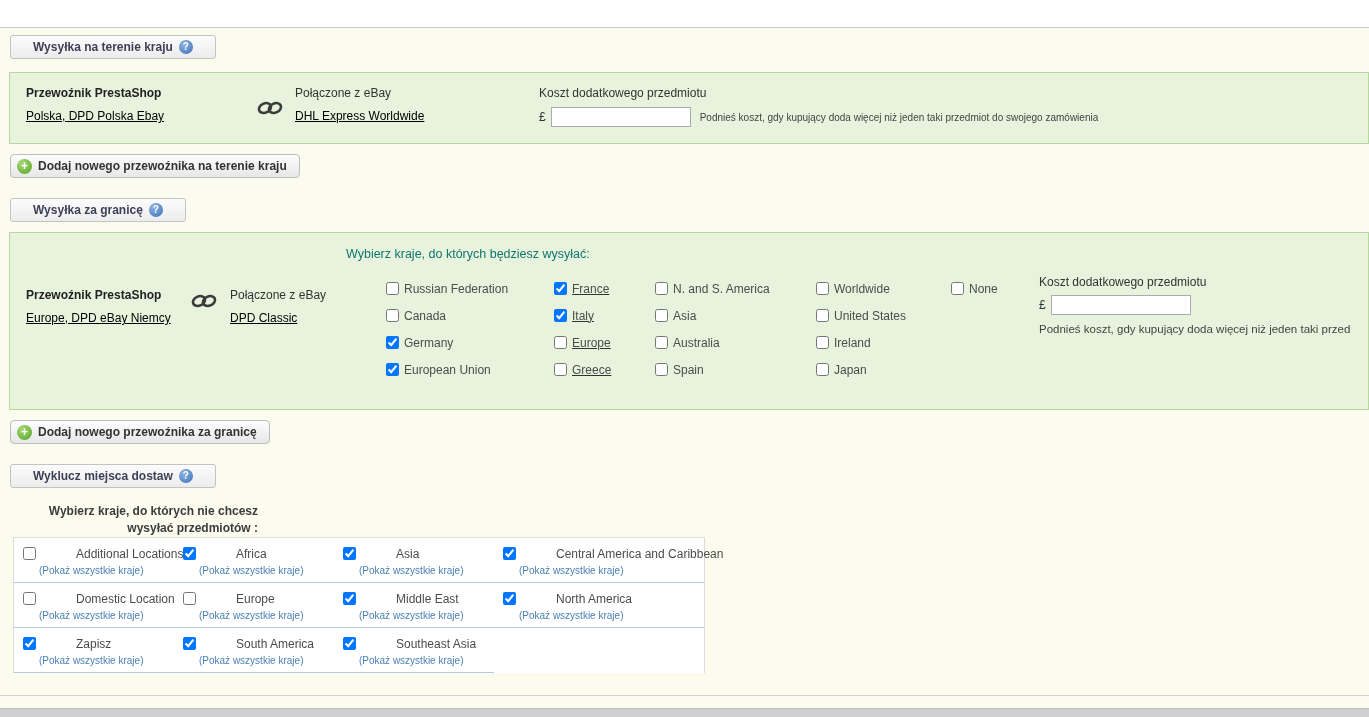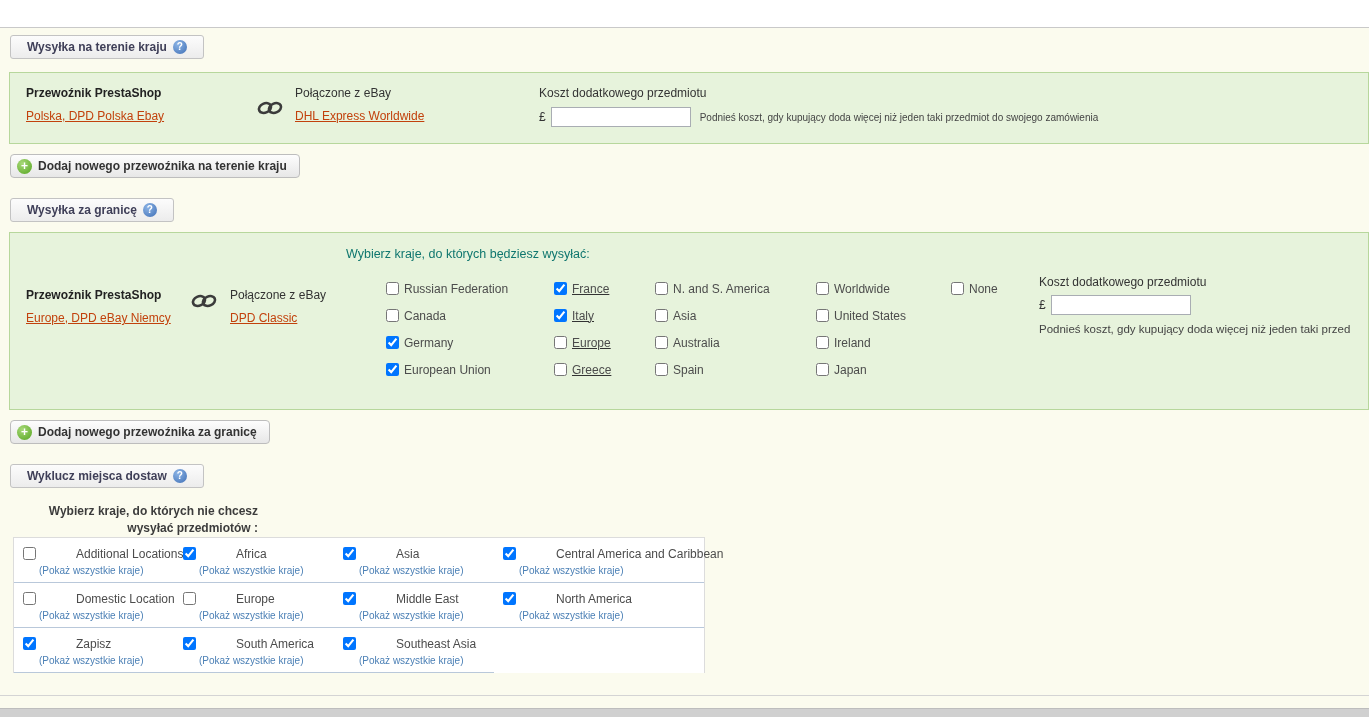--- a/index.html
+++ b/index.html
@@ -5,32 +5,32 @@
   * { margin:0; padding:0; box-sizing:border-box; }
   body { font-family:"Liberation Sans", sans-serif; background:#fbfbee; }
   .page { position:relative; width:1369px; height:717px; overflow:hidden; background:#fbfbee; color:#333; font-size:12px; }
 
   .top-strip { height:28px; background:#ffffff; border-bottom:1px solid #c9c9c9; }
   .bottom-strip { position:absolute; left:0; bottom:0; width:100%; height:9px; background:#d0d0d0; border-top:1px solid #bdbdbd; }
 
   .tab-row { margin:7px 0 0 10px; }
   .tab-row-2 { margin-top:20px; }
   .tab-row-3 { margin-top:20px; }
-  .section-tab { display:inline-flex; align-items:center; gap:6px; padding:4px 16px; background:linear-gradient(#fcfcfc,#ececec); border:1px solid #c3c3c3; border-radius:3px; }
+  .section-tab { display:inline-flex; align-items:center; gap:6px; padding:4px 22px; background:linear-gradient(#fcfcfc,#ececec); border:1px solid #c3c3c3; border-radius:3px; }
   .tab-label { font-weight:bold; font-size:12px; color:#3f3f58; }
   .help-icon { display:inline-block; width:14px; height:14px; border-radius:50%; background:radial-gradient(circle at 35% 30%, #8cb4e6, #3f6fb5); color:#fff; font-size:10px; font-weight:bold; line-height:14px; text-align:center; cursor:pointer; }
 
   .green-panel { margin-left:9px; width:calc(100% - 9px); background:#e7f3dc; border:1px solid #b7d79c; overflow:hidden; }
   .domestic-panel { margin-top:13px; display:flex; align-items:flex-start; padding:13px 0 13px 16px; min-height:72px; }
   .col { display:block; }
   .carrier-col { width:227px; }
   .ebay-col { width:244px; }
   .bold-label { font-weight:bold; color:#222; font-size:12px; }
   .plain-label { color:#333; font-size:12px; }
-  .dark-link { display:inline-block; margin-top:9px; color:#c2410c; text-decoration:underline; font-size:12px; cursor:pointer; }
+  .dark-link { display:inline-block; margin-top:9px; color:#000000; text-decoration:underline; font-size:12px; cursor:pointer; }
   .chain-wrap { width:42px; display:flex; justify-content:center; align-self:center; padding-right:8px; }
   .cost-col { flex:1; min-width:0; }
   .cost-row { display:flex; align-items:center; margin-top:7px; }
   .currency { margin-right:5px; color:#333; }
   .cost-input { width:140px; height:20px; border:1px solid #a9adb3; background:#fff; padding:0 4px; font-size:12px; font-family:"Liberation Sans", sans-serif; }
   .hint { margin-left:9px; font-size:10px; color:#444; white-space:nowrap; }
 
   .add-btn { display:inline-flex; align-items:center; gap:6px; margin:10px 0 0 10px; padding:3px 12px 3px 6px; background:linear-gradient(#fdfdfd,#e7e7e7); border:1px solid #bdbdbd; border-radius:4px; font-family:"Liberation Sans", sans-serif; font-size:12px; font-weight:bold; color:#333; cursor:pointer; height:24px; }
   .plus-icon { display:inline-block; width:15px; height:15px; border-radius:50%; background:radial-gradient(circle at 35% 30%, #a7d877, #55a520); color:#fff; font-weight:bold; font-size:12px; line-height:14px; text-align:center; }
 

